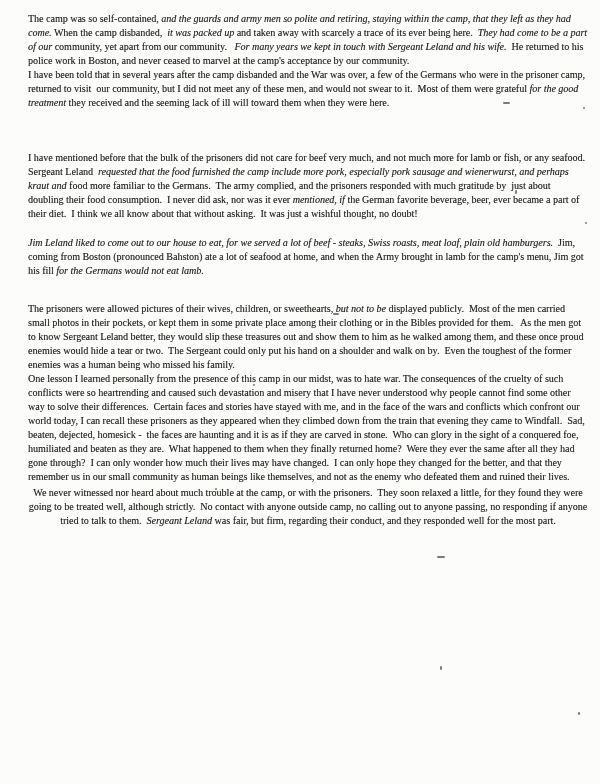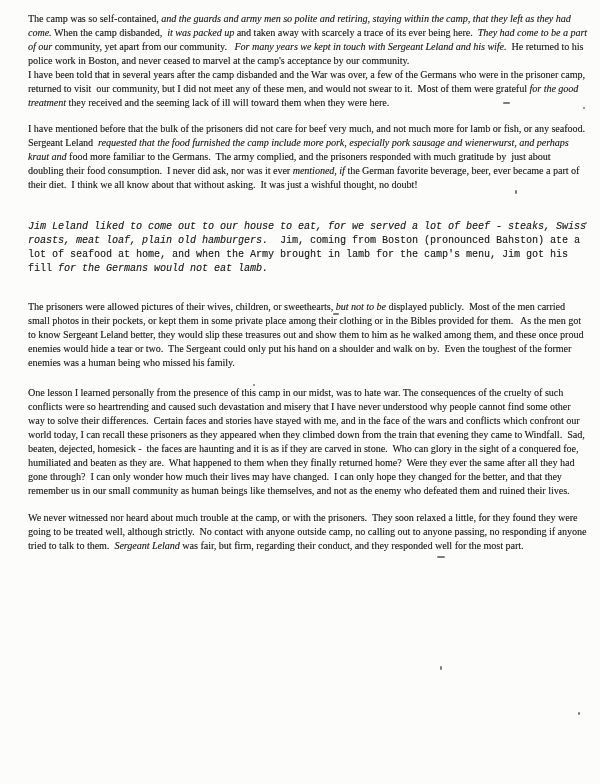--- a/index.html
+++ b/index.html
@@ -26,25 +26,25 @@
     color: #211e1b;
     text-shadow: 0.25px 0.15px 0 rgba(33,30,27,0.45);
   }
   .text-block p {
     margin: 0;
     white-space: pre-wrap;
     text-align: left;
   }
   
   p.p2 { }
-  p.p3 { margin-top: 12px; }
-  p.p4 { margin-top: 28px; font-family: Liberation Mono, monospace; }
+  p.p3 { margin-top: 41px; }
+  p.p4 { margin-top: 15px; }
   p.p5 { margin-top: 24px; }
-  p.p6 { margin-top: 16px; }
-  p.p7 { margin-top: 13px; }
+  p.p6 { }
+  p.p7 { margin-top: 2px; text-align: center; }
   .it { font-style: italic; }
   
   .speck {
     position: absolute;
     background: #3a3732;
     opacity: 0.65;
     border-radius: 1px;
   }
   .s1 { left: 503px; top: 102px; width: 7px;  height: 2px; }
   .s2 { left: 583px; top: 107px; width: 2px;  height: 2px; }

